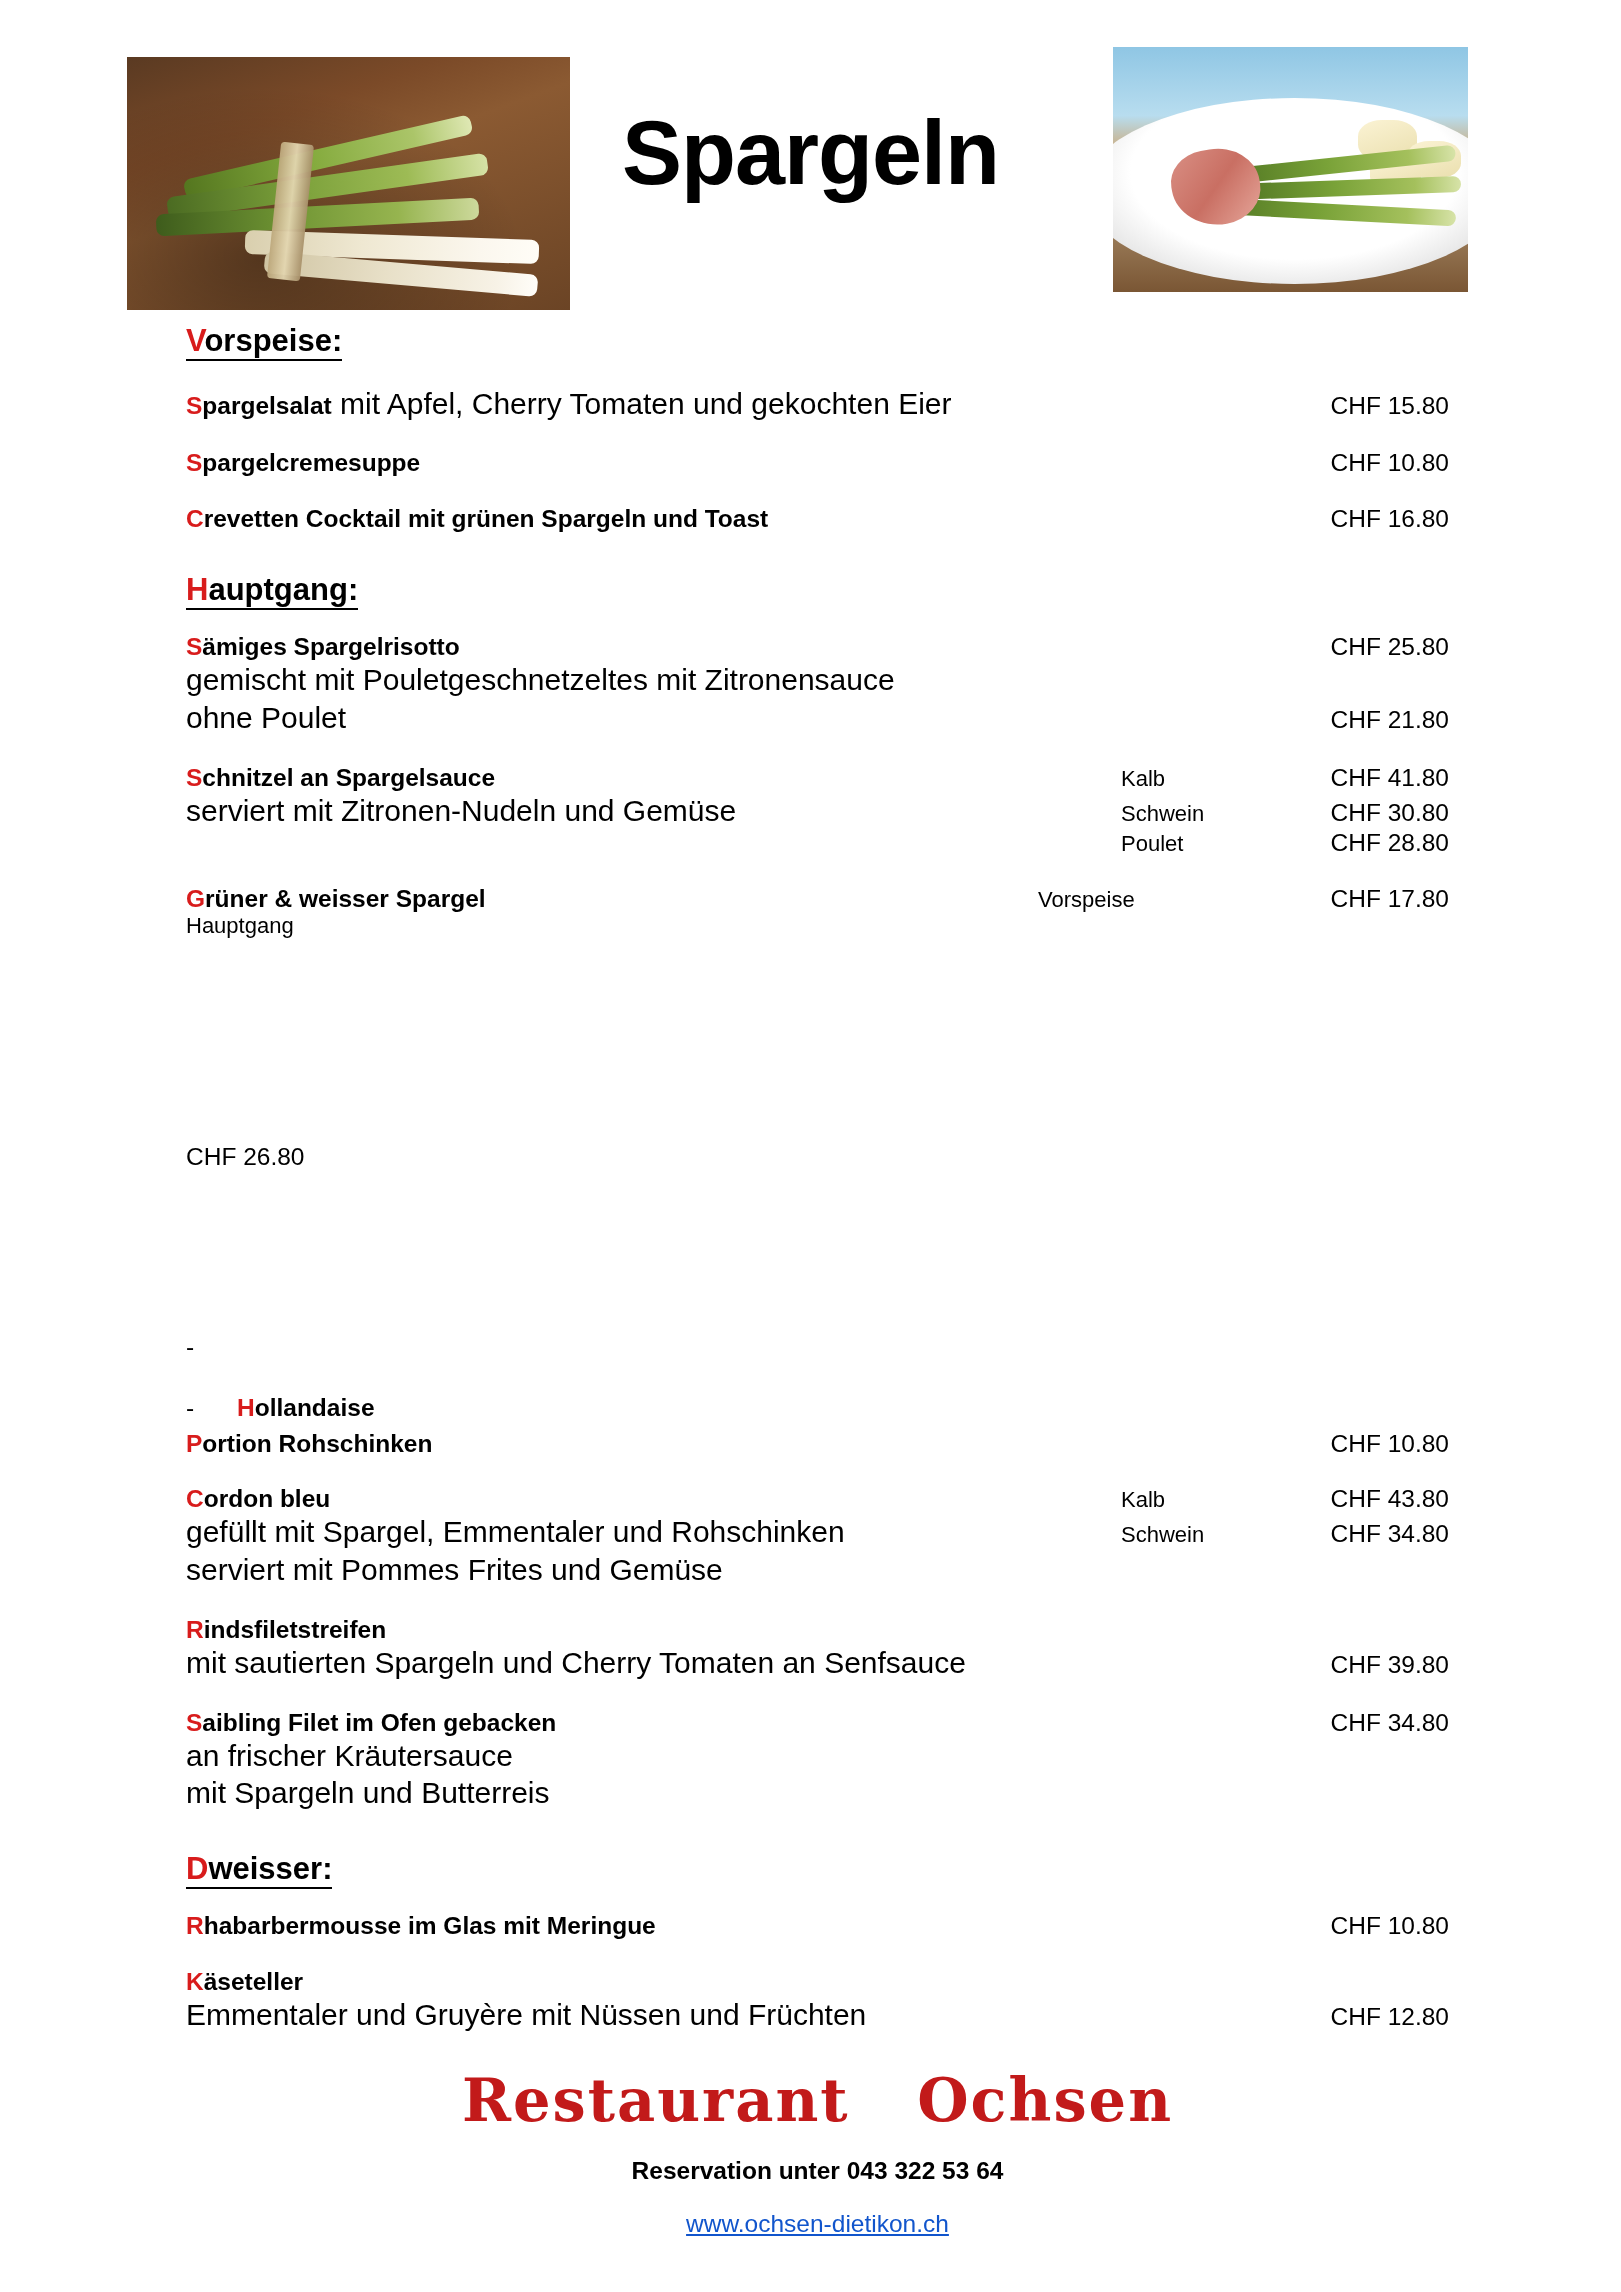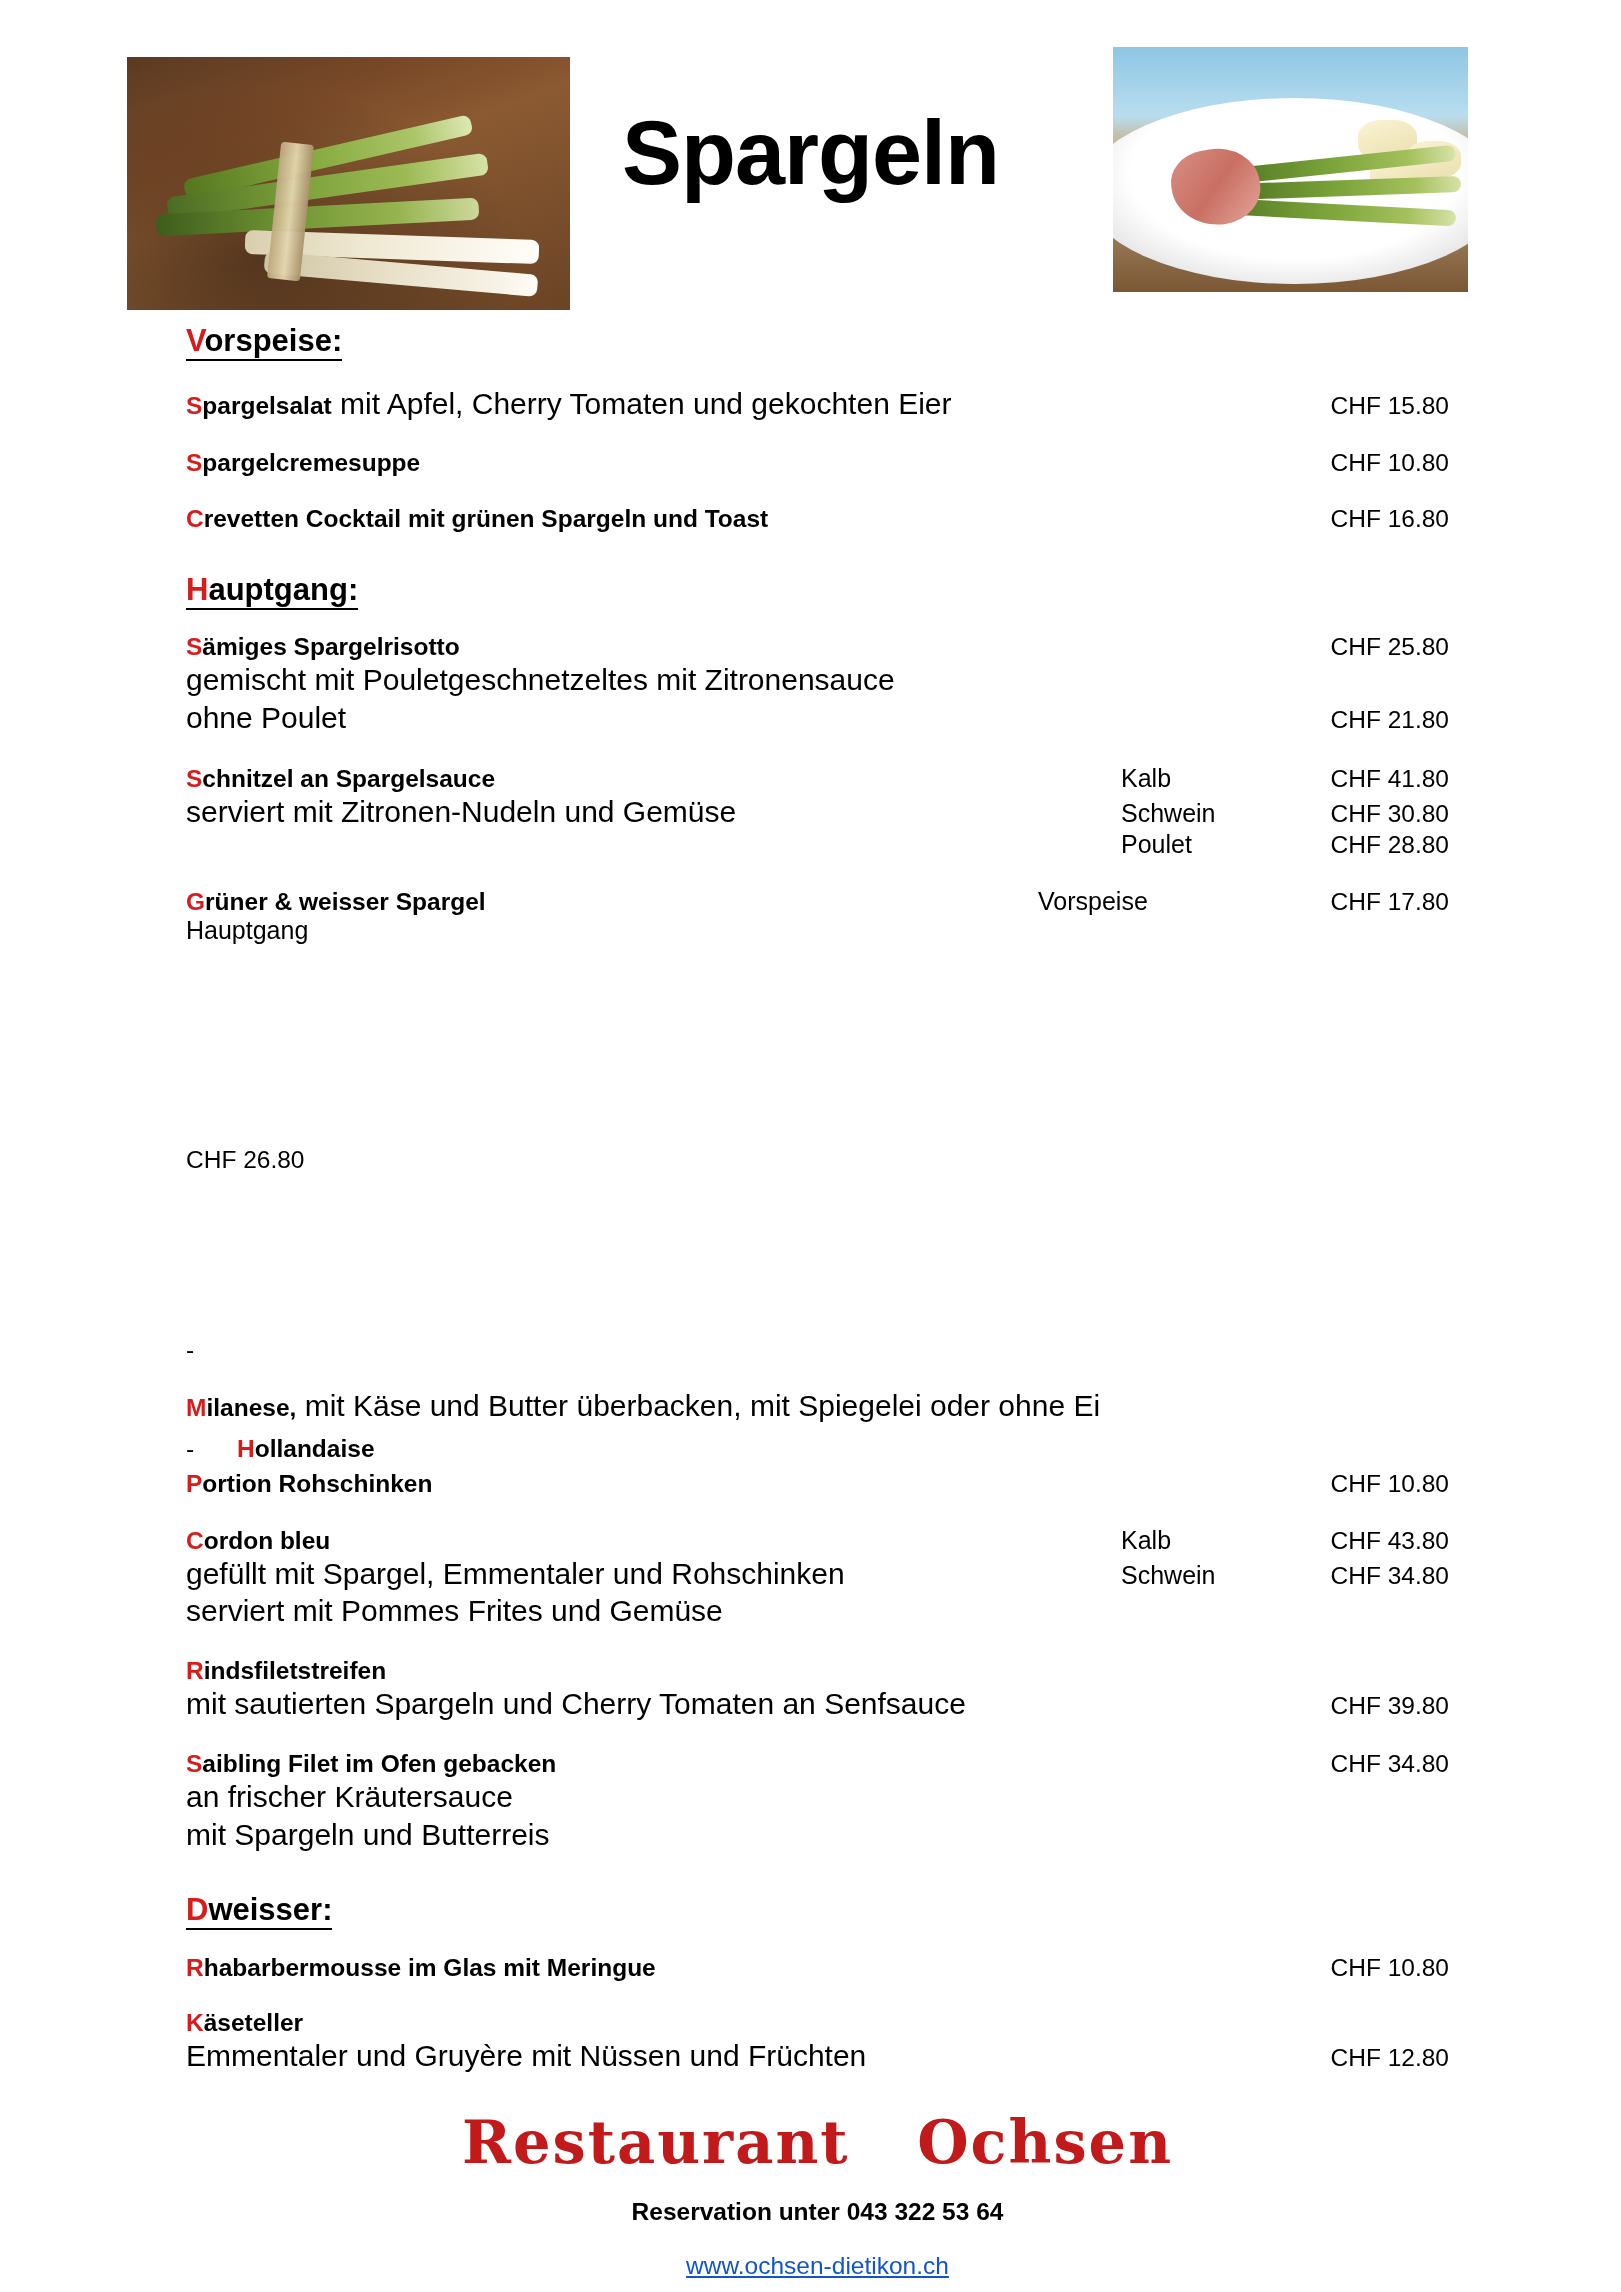--- a/index.html
+++ b/index.html
@@ -158,21 +158,21 @@
     align-items: baseline;
     width: 100%;
   }
   .row .name {
     flex: 1 1 auto;
     padding-right: 13.7px;
   }
   .row .mid {
     flex: 0 0 147px;
     text-align: left;
-    font-size: 25px;
+    font-size: 22px;
   }
   .row .price {
     flex: 0 0 181px;
     text-align: right;
     font-size: 24.5px;
     white-space: nowrap;
   }
   .bold { font-weight: bold; }
   .desc {
     font-weight: normal;
@@ -322,23 +322,20 @@
         <div class="mid" style="flex:0 0 230px;">Vorspeise</div>
         <div class="price">CHF 17.80</div>
       </div>
       <div class="row thin-gap">
         <div class="name"></div>
         <div class="mid" style="flex:0 0 230px;">Hauptgang</div>
         <div class="price">CHF 26.80</div>
       </div>
       <div class="sub-line thin-gap">
         <div class="dash">-</div>
-        <div>
-          <span class="cap-red bold">M</span><span class="bold">ilanese,</span><span class="desc"> mit Käse und Butter überbacken, mit Spiegelei oder ohne Ei</span>
-        </div>
       </div>
       <div class="sub-line">
         <div class="dash">-</div>
         <div>
           <span class="cap-red bold">H</span><span class="bold">ollandaise</span>
         </div>
       </div>
     </div>
 
     <div class="item" style="margin-top:-19.6px;">

